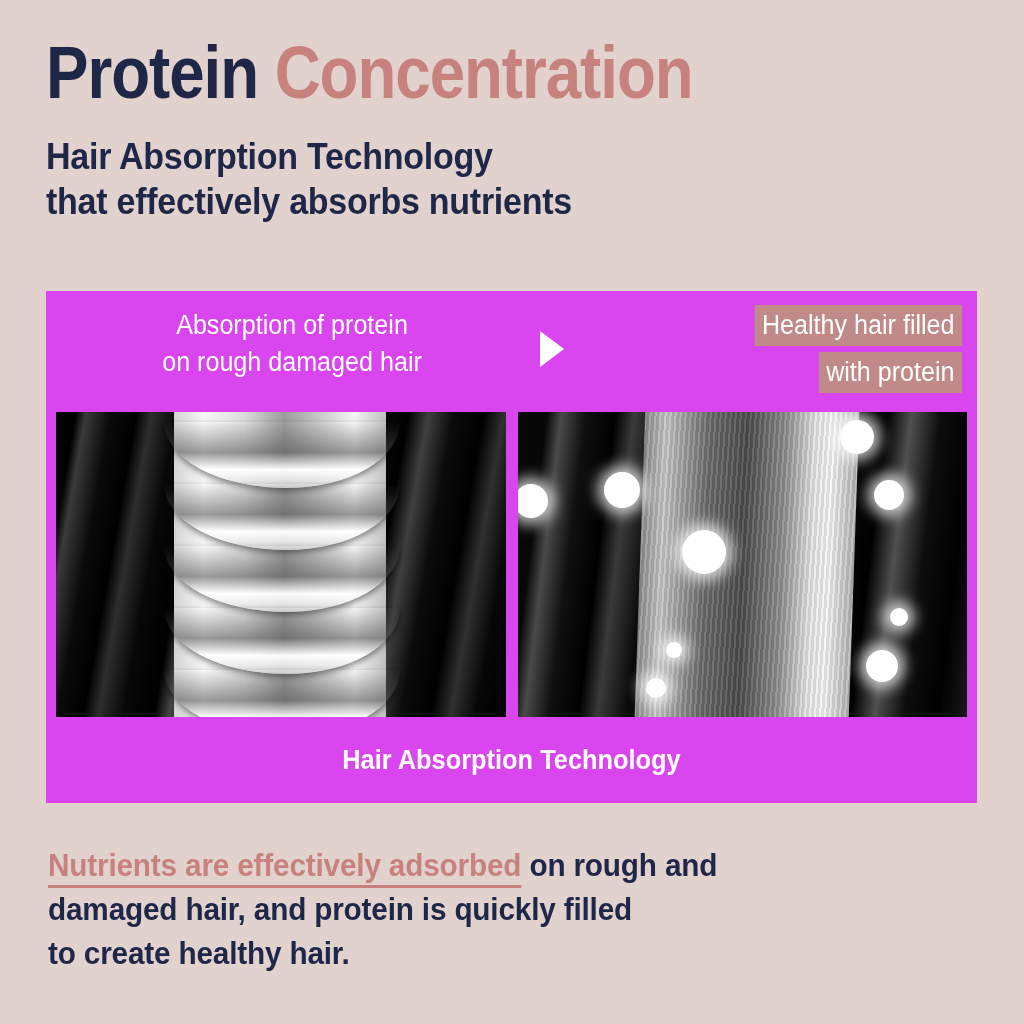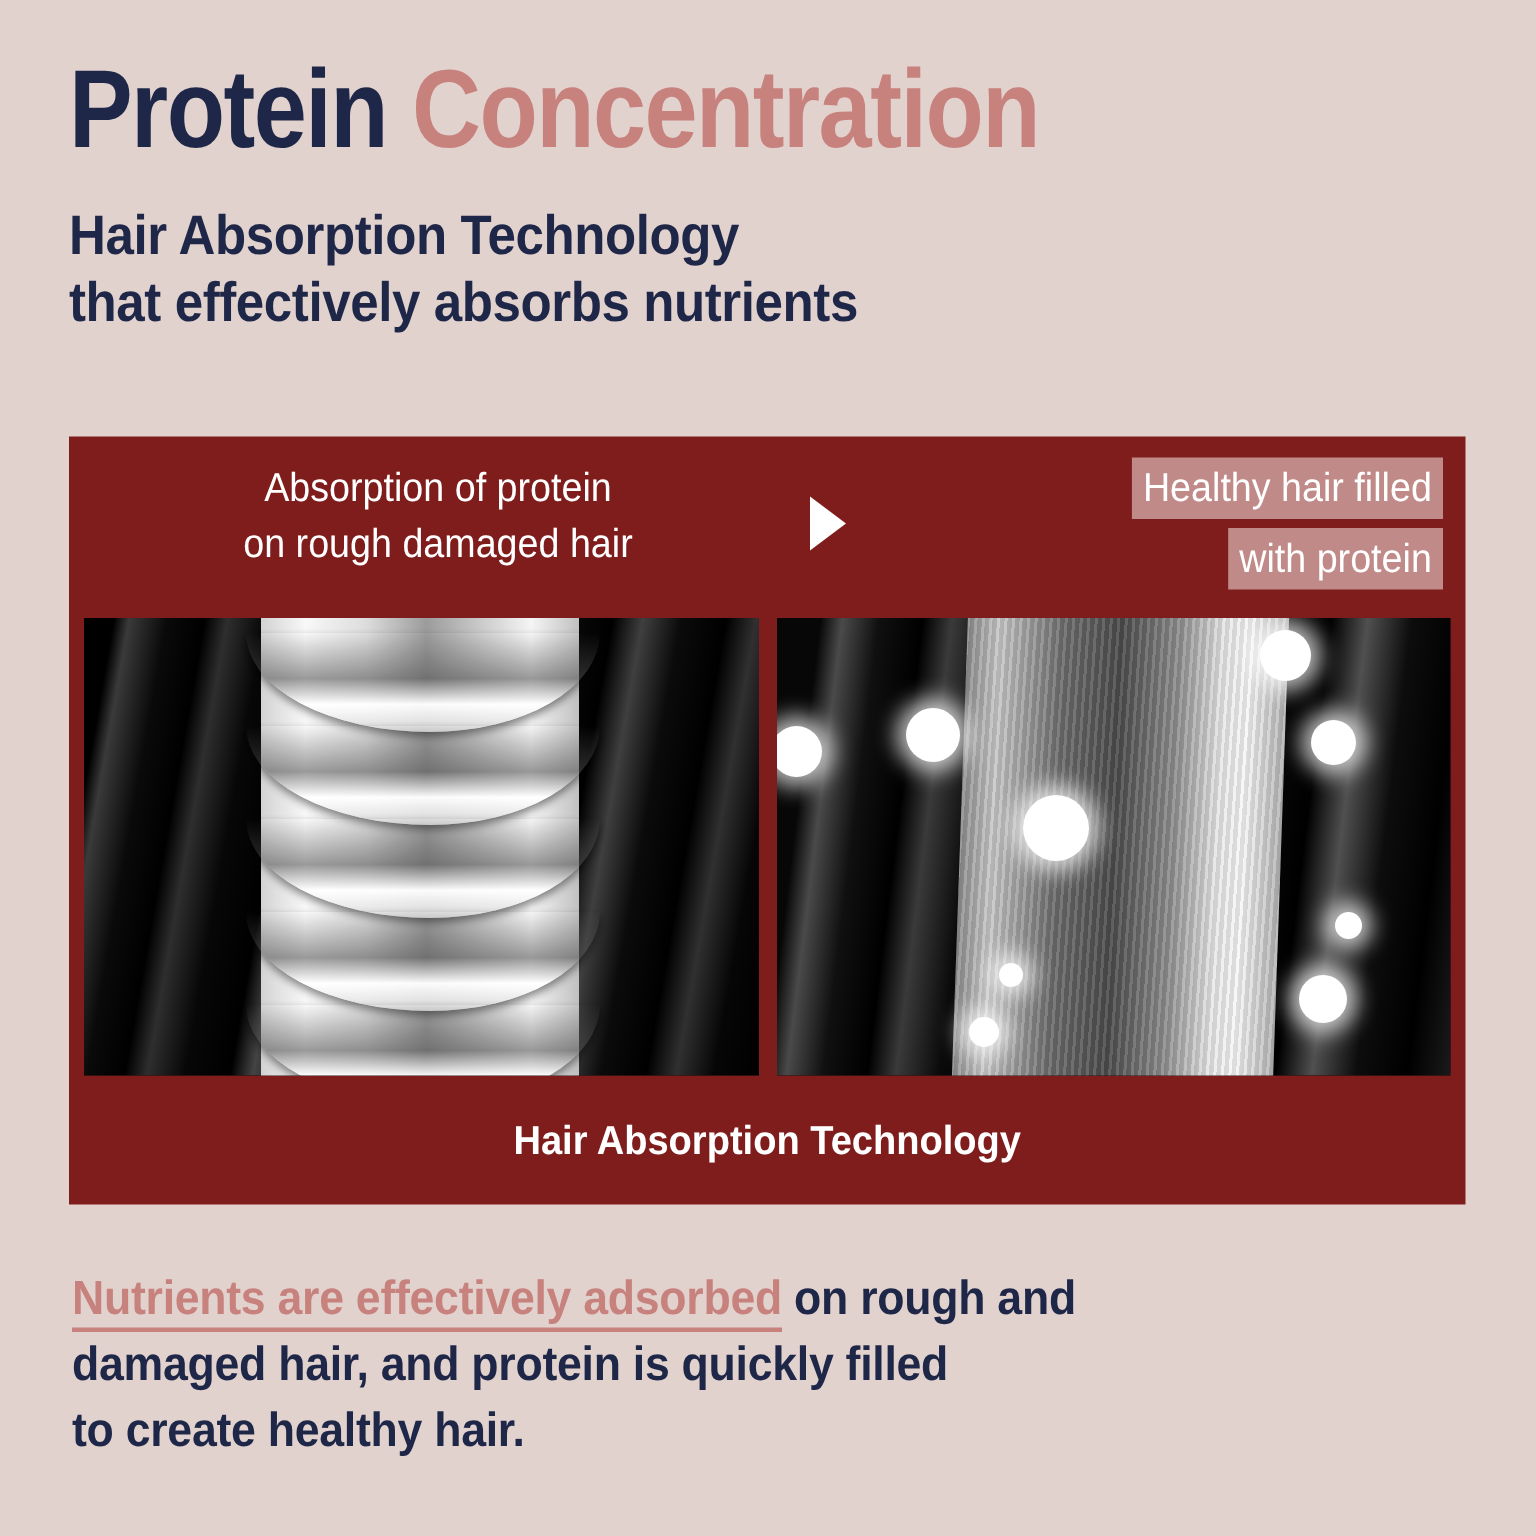--- a/index.html
+++ b/index.html
@@ -46,21 +46,21 @@
     white-space: nowrap;
   }
 
   
   .panel {
     position: absolute;
     left: 46px;
     top: 291px;
     width: 931px;
     height: 512px;
-    background: #7f1d1d;
+    background: #d946ef;
   }
 
   .panel-head {
     position: relative;
     height: 121px;
   }
 
   .label-left {
     position: absolute;
     left: 36px;

